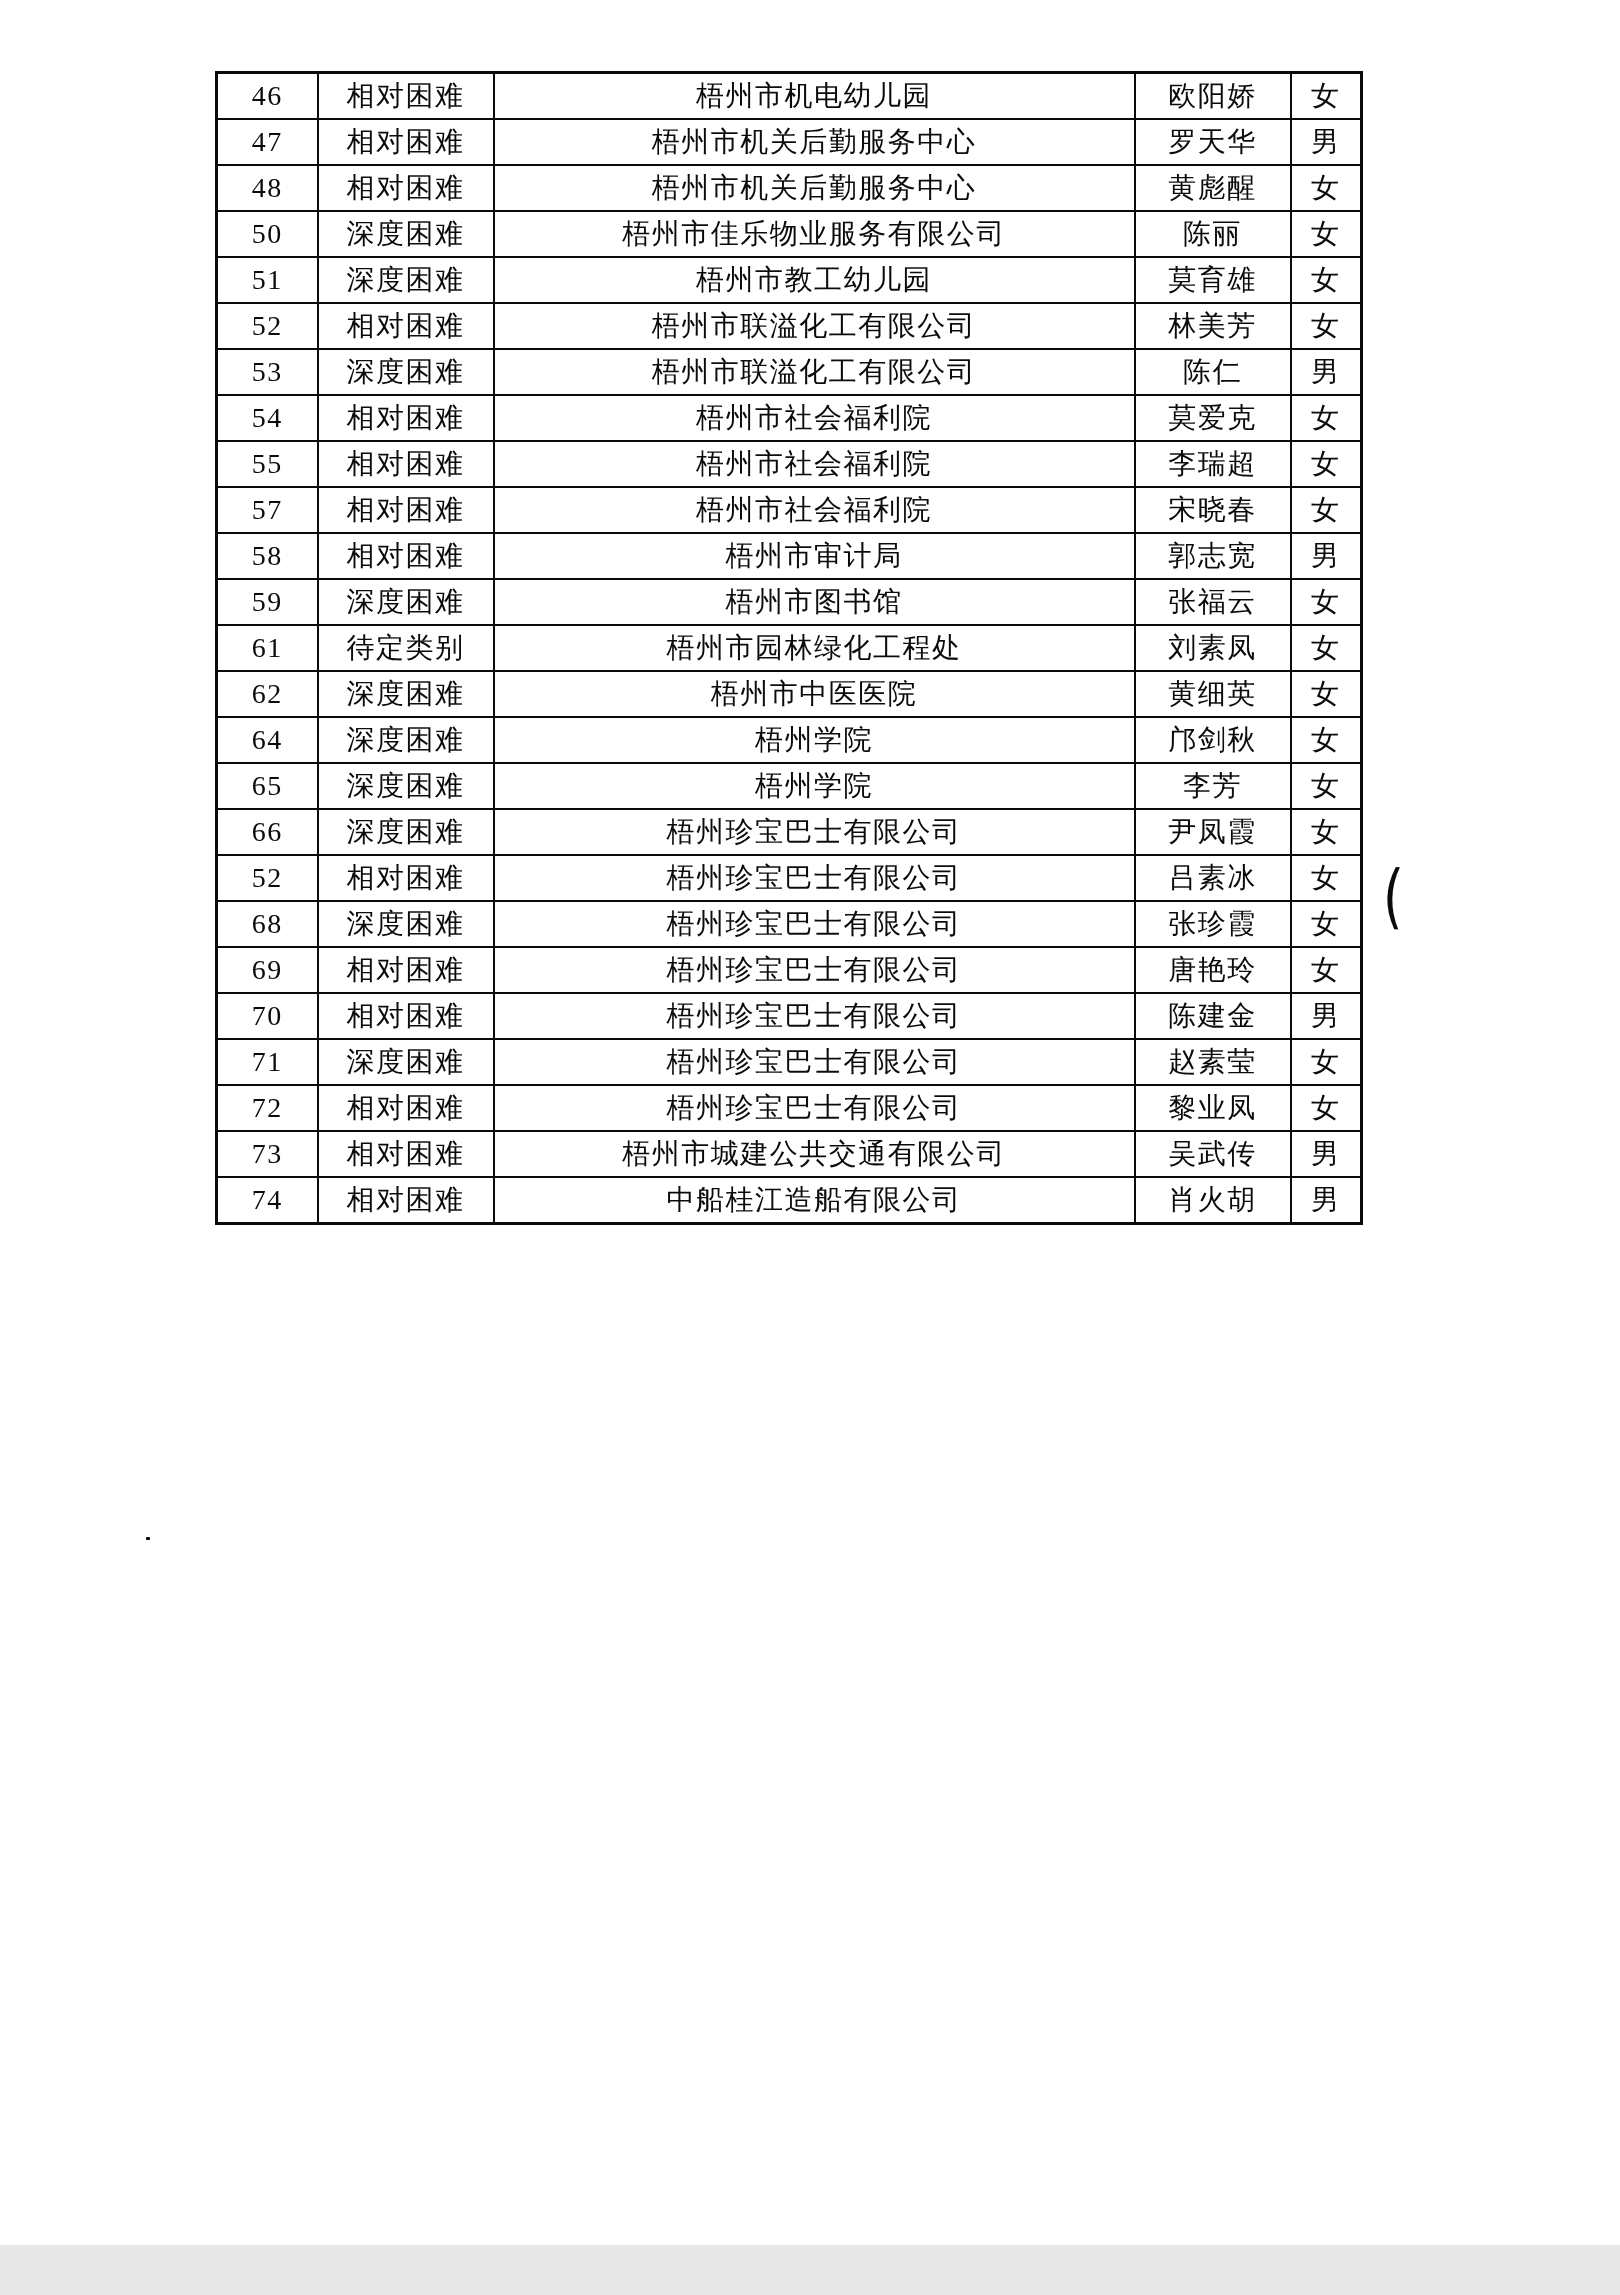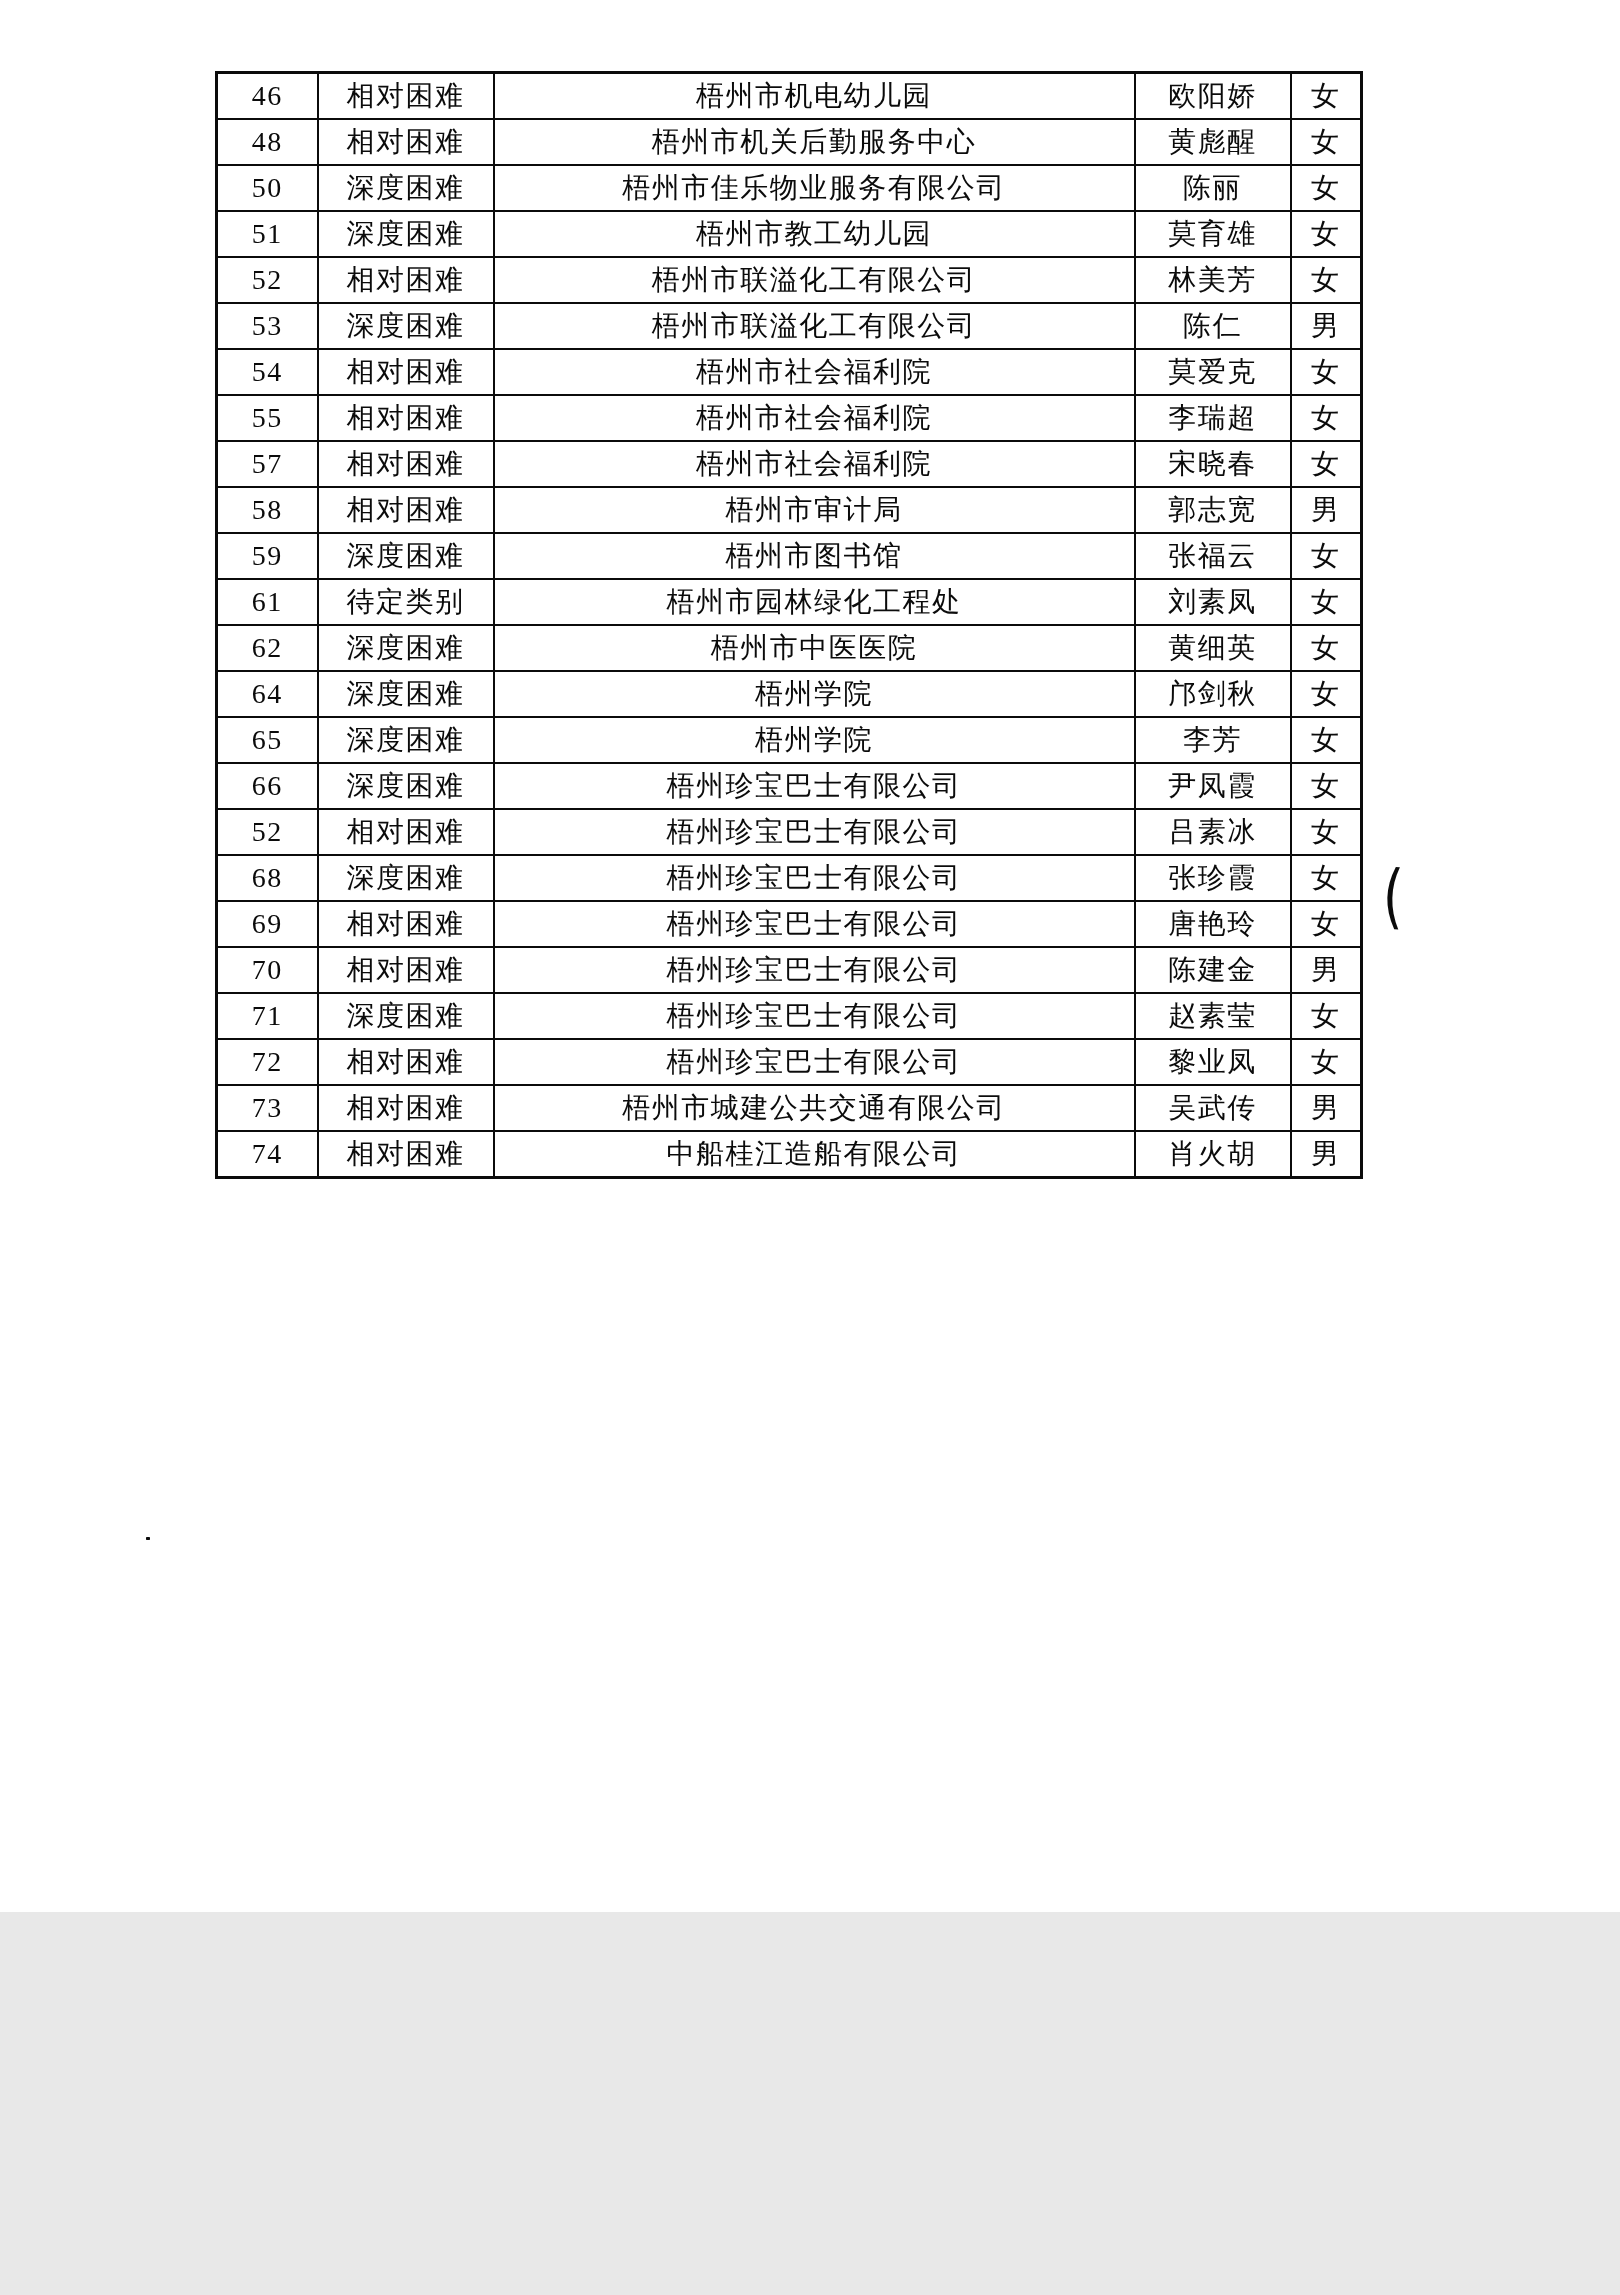--- a/index.html
+++ b/index.html
@@ -1,19 +1,19 @@
 <!DOCTYPE html>
 <html style="font-size:11.7px"><head>
 <meta charset="utf-8">
 <style>
   html, body { margin: 0; padding: 0; background: #e8e8e8; }
   .page {
     position: relative;
     width: 1620px;
-    height: 1912px;
+    height: 2245px;
     background: #ffffff;
     font-family: "Liberation Serif", "DejaVu Serif", serif;
     color: #0b0b0b;
     overflow: hidden;
   }
   table.roster {
     position: absolute;
     left: 215px;
     top: 71px;
     width: 1144px;
@@ -84,20 +84,27 @@
     </colgroup>
     <tbody>
         <tr>
           <td class="col-no">46</td>
           <td class="col-category">相对困难</td>
           <td class="col-org">梧州市机电幼儿园</td>
           <td class="col-name">欧阳娇</td>
           <td class="col-gender">女</td>
         </tr>
         <tr>
+          <td class="col-no">47</td>
+          <td class="col-category">相对困难</td>
+          <td class="col-org">梧州市机关后勤服务中心</td>
+          <td class="col-name">罗天华</td>
+          <td class="col-gender">男</td>
+        </tr>
+        <tr>
           <td class="col-no">48</td>
           <td class="col-category">相对困难</td>
           <td class="col-org">梧州市机关后勤服务中心</td>
           <td class="col-name">黄彪醒</td>
           <td class="col-gender">女</td>
         </tr>
         <tr>
           <td class="col-no">50</td>
           <td class="col-category">深度困难</td>
           <td class="col-org">梧州市佳乐物业服务有限公司</td>

